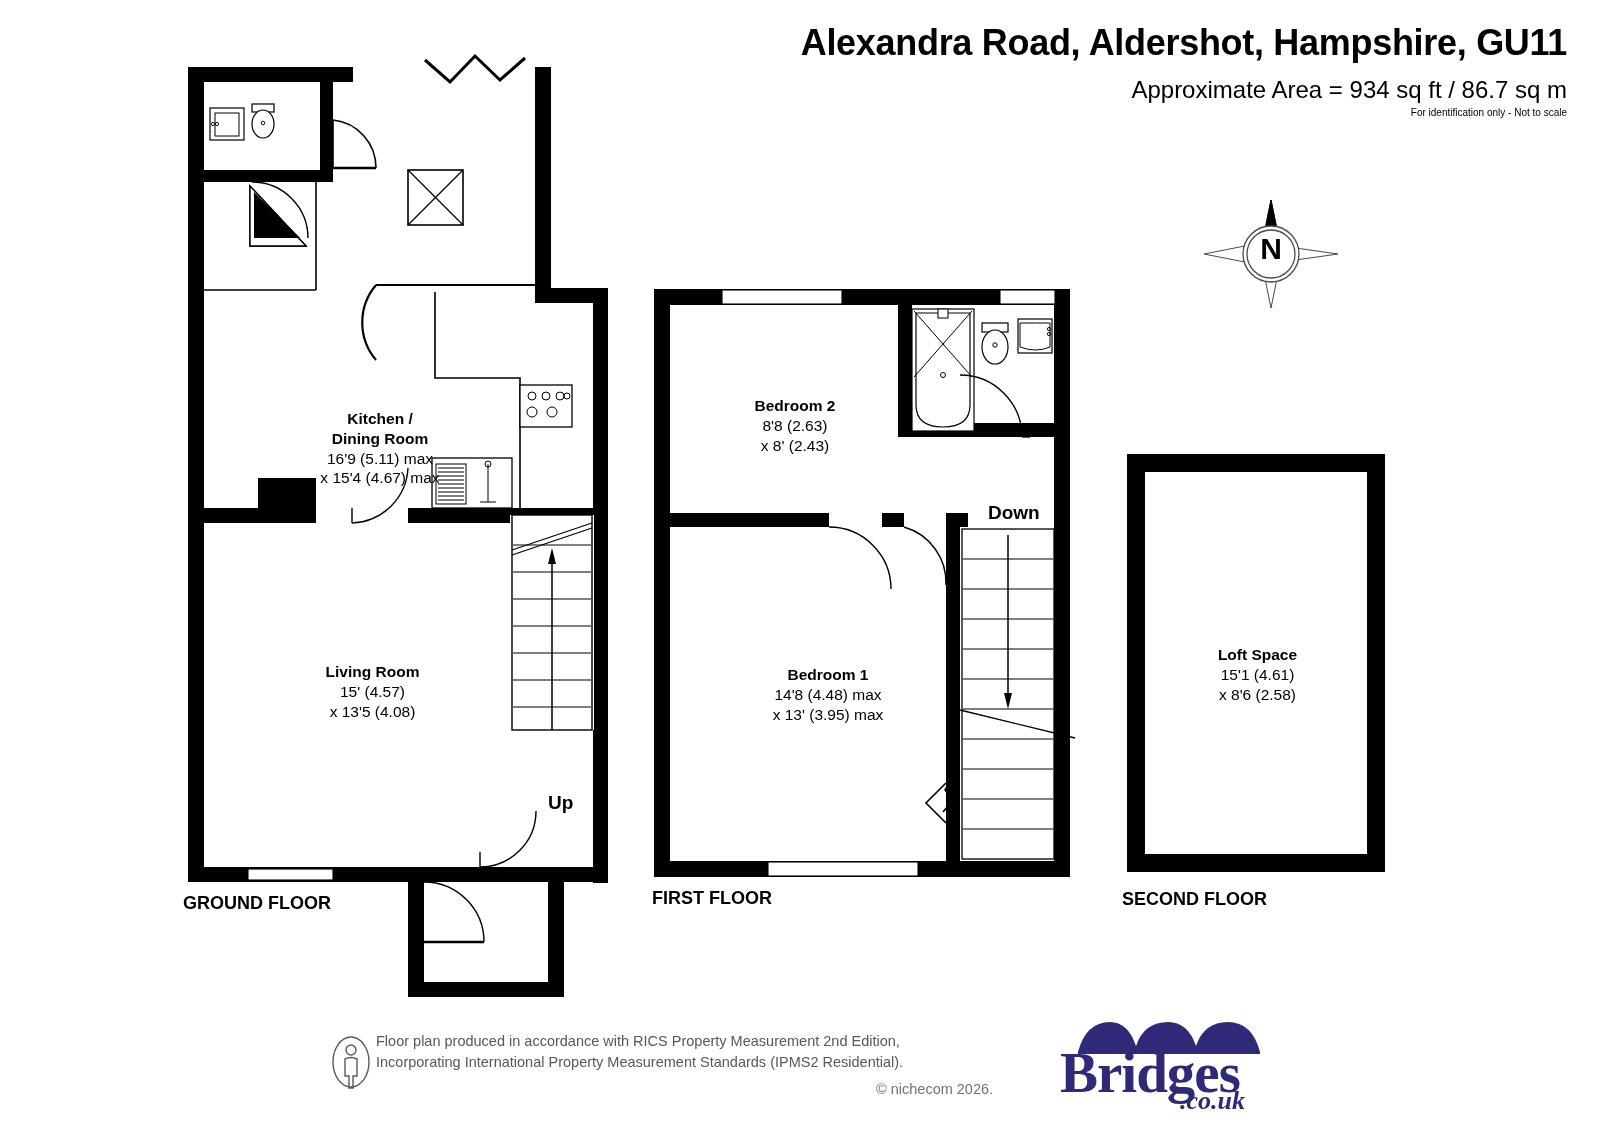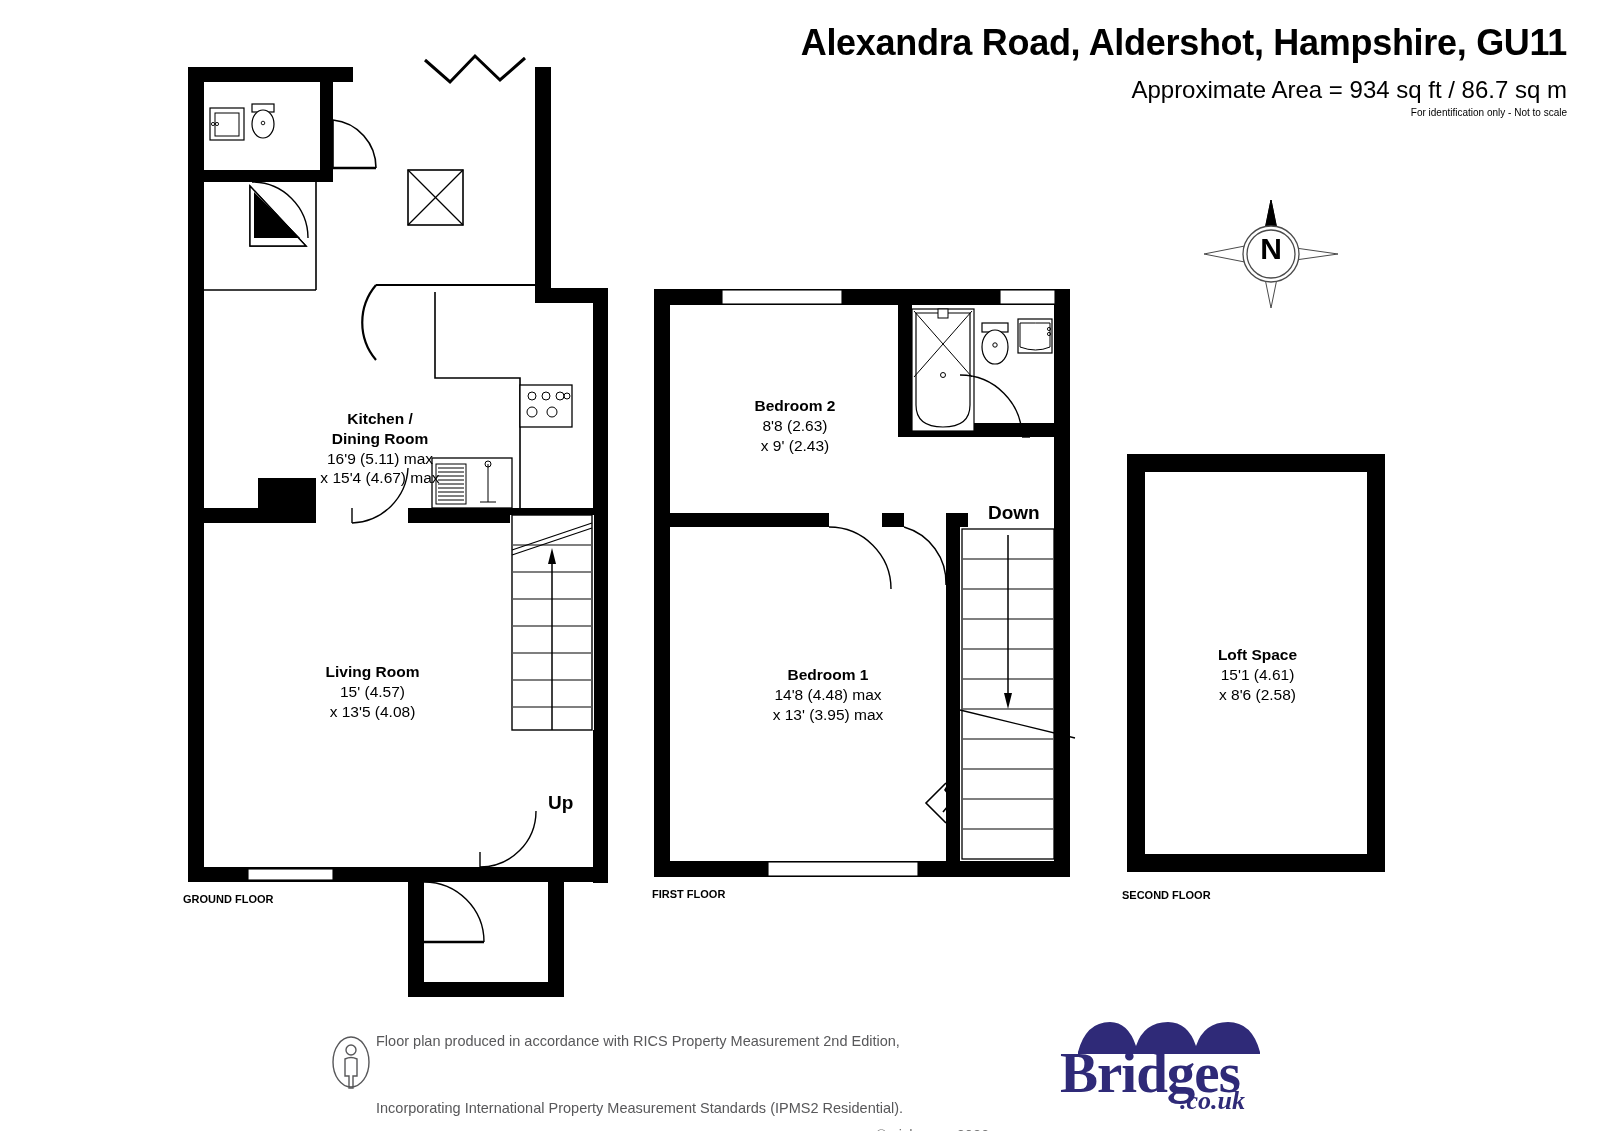--- a/index.html
+++ b/index.html
@@ -7,21 +7,21 @@
        font-family:"Liberation Sans", sans-serif;color:#000;}
   .abs{position:absolute;}
   
   #title{right:32px;top:22px;font-size:36px;font-weight:bold;letter-spacing:-0.3px;white-space:nowrap;}
   #area{right:32px;top:76px;font-size:24px;white-space:nowrap;}
   #disclaimer{right:32px;top:107px;font-size:10px;white-space:nowrap;}
   
   .room{text-align:center;line-height:1.28;white-space:nowrap;}
   .room .nm{font-weight:bold;font-size:15.5px;}
   .room .dim{font-size:15.5px;}
-  .floorlbl{font-weight:bold;font-size:11px;white-space:nowrap;}
+  .floorlbl{font-weight:bold;font-size:18px;white-space:nowrap;}
   .updown{font-weight:bold;font-size:19px;white-space:nowrap;}
   
   #footer-text{left:376px;top:1031px;font-size:14.5px;line-height:1.42;color:#58585a;white-space:nowrap;}
   #copy{position:absolute;left:500px;top:27px;color:#737373;}
   #logo{left:1060px;top:1018px;width:200px;height:92px;}
   .lg-txt{font-family:"Liberation Serif", serif;font-weight:bold;
           color:#2f2a78;font-size:57px;letter-spacing:-1px;}
   .lg-sub{font-family:"Liberation Serif", serif;font-style:italic;font-weight:bold;
           color:#2f2a78;font-size:26px;}
   svg{display:block;overflow:visible;}
@@ -269,21 +269,21 @@
 <div class="abs" style="left:945px;top:700px;width:140px;height:120px;">
   <svg width="140" height="120" viewBox="0 0 140 120">
     <line x1="15" y1="10" x2="130" y2="38" stroke="#000" stroke-width="1.3"></line>
     <polyline points="6,80 0,90 8,100 -2,112" fill="none" stroke="#000" stroke-width="1.6"></polyline>
   </svg>
 </div>
 
 <div class="abs room" style="left:700px;top:396px;width:190px;">
   <div class="nm">Bedroom 2</div>
   <div class="dim">8'8 (2.63)</div>
-  <div class="dim">x 9' (2.43)</div>
+  <div class="dim">x 8' (2.43)</div>
 </div>
 
 <div class="abs room" style="left:728px;top:665px;width:200px;">
   <div class="nm">Bedroom 1</div>
   <div class="dim">14'8 (4.48) max</div>
   <div class="dim">x 13' (3.95) max</div>
 </div>
 
 <div class="abs updown" style="left:988px;top:502px;">Down</div>
 
@@ -310,21 +310,21 @@
 <div class="abs" style="left:331px;top:1036px;width:40px;height:56px;">
   <svg width="40" height="56" viewBox="0 0 40 56">
     <ellipse cx="20" cy="26" rx="18" ry="25" fill="none" stroke="#58585a" stroke-width="1.4"></ellipse>
     <circle cx="20" cy="14" r="5" fill="none" stroke="#58585a" stroke-width="1.4"></circle>
     <path d="M14 23 Q20 20 26 23 L26 40 L22 40 L22 52 L18 52 L18 40 L14 40 Z" fill="none" stroke="#58585a" stroke-width="1.4"></path>
   </svg>
 </div>
 
 <div class="abs" id="footer-text">
   <div>Floor plan produced in accordance with RICS Property Measurement 2nd Edition,</div>
-  <div style="position:relative;margin-top:46px;">
+  <div style="position:relative;">
     <span>Incorporating International Property Measurement Standards (IPMS2 Residential).</span>
     <span id="copy">© nichecom 2026.</span>
   </div>
 </div>
 
 <div class="abs" id="logo">
   <svg width="200" height="34" viewBox="0 0 200 34" style="position:absolute;left:8px;top:2px;">
     <path d="M10 32 Q18 2 42 2 Q60 2 68 26 Q76 2 100 2 Q120 2 128 26 Q136 2 160 2 Q184 2 192 32
              L192 34 L10 34 Z" fill="#2f2a78"></path>
   </svg>

